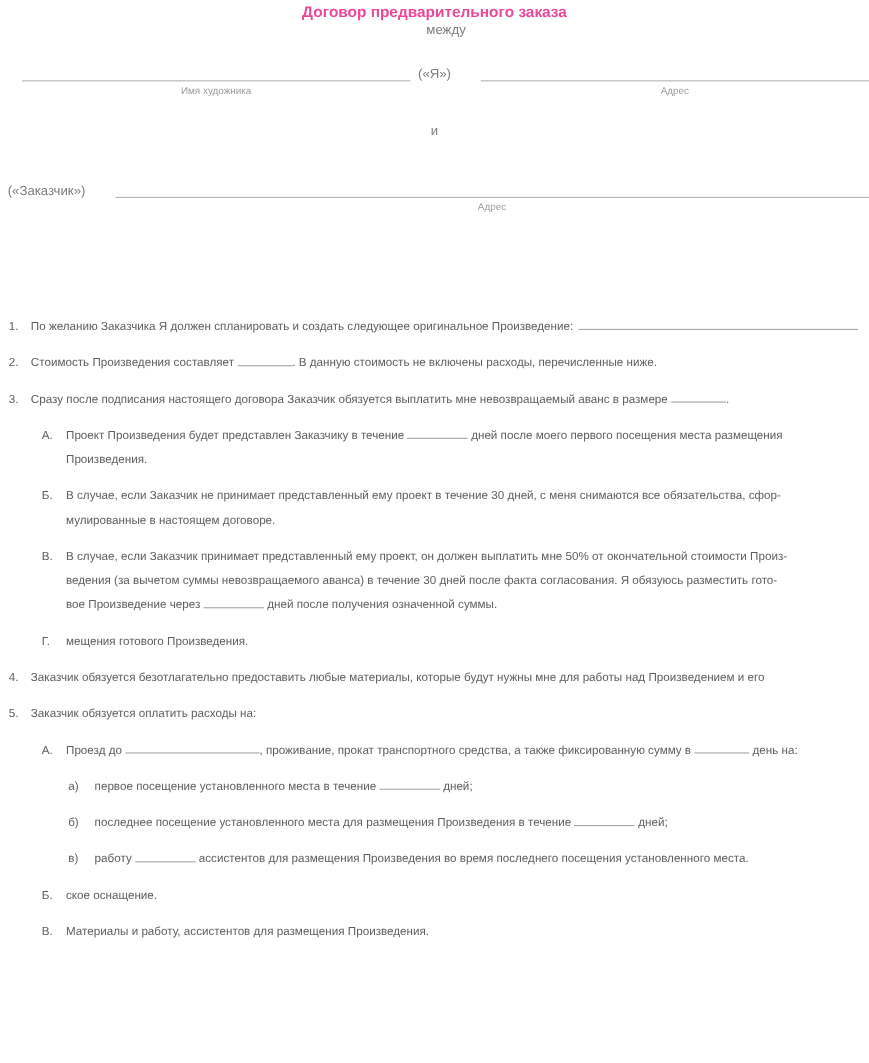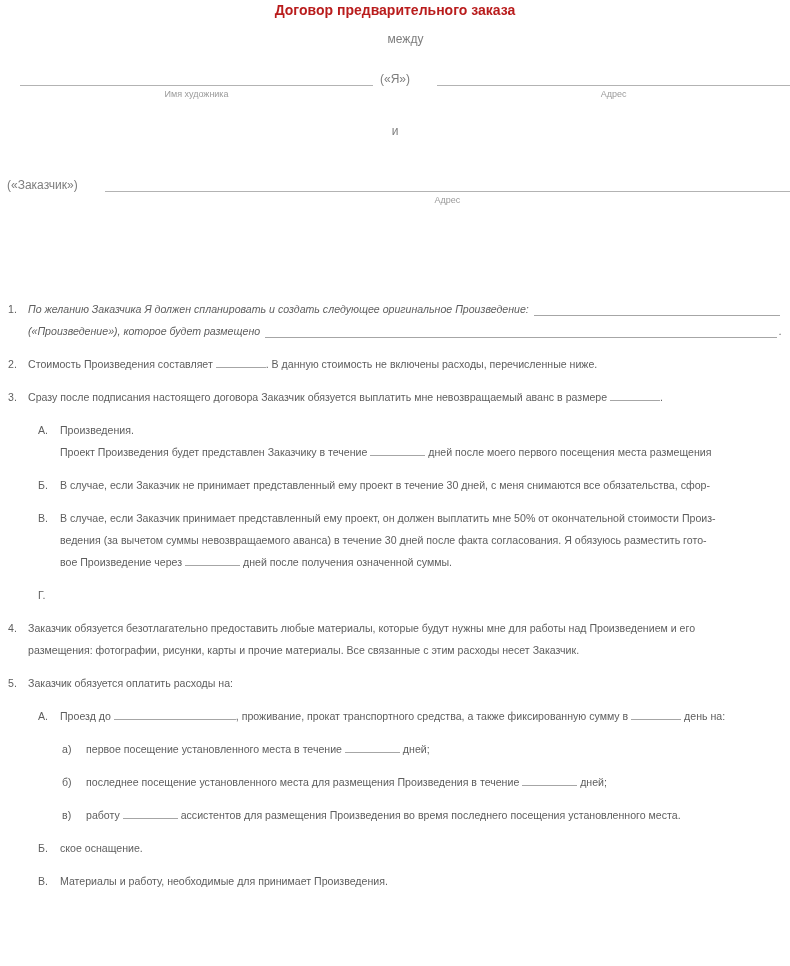--- a/index.html
+++ b/index.html
@@ -13,29 +13,29 @@
     box-sizing: border-box;
   }
   
   .title {
     margin: 0;
     padding-top: 2px;
     text-align: center;
     font-size: 14px;
     line-height: 16px;
     font-weight: bold;
-    color: #b91c1c;
+    color: #ec4899;
   }
   .center-word {
     text-align: center;
     font-size: 12px;
     line-height: 14px;
     color: #7d7d7d;
   }
-  .word-between { margin-top: 14px; padding-left: 21px; }
+  .word-between { margin-top: 2px; padding-left: 21px; }
   .word-and { margin-top: 24px; }
   .sig-row {
     display: flex;
     align-items: flex-end;
   }
   .sig-row-1 { margin-top: 26px; }
   .sig-row-2 { margin-top: 40px; }
   .sig-col { flex: 1; min-width: 0; margin-left: 20px; }
   .sig-line {
     height: 0;
@@ -65,21 +65,21 @@
   }
   .lvl1 { margin-left: 8px;  margin-right: 8px; }
   .lvl2 { margin-left: 38px; margin-right: 8px; }
   .lvl3 { margin-left: 62px; margin-right: 8px; }
   .lvl1 > .marker { width: 20px; flex: none; }
   .lvl2 > .marker { width: 22px; flex: none; }
   .lvl3 > .marker { width: 24px; flex: none; }
   .marker { line-height: 22px; }
   .content { flex: 1; min-width: 0; }
   .line { line-height: 22px; }
-  .fill-row { display: flex; align-items: center; font-style: italic; }
+  .fill-row { display: flex; align-items: flex-start; }
   .fill-row .t { white-space: pre; }
   .blank {
     display: inline-block;
     height: 13px;
     border-bottom: 1px solid #a6a6a6;
     vertical-align: baseline;
   }
   .grow { flex: 1; margin: 0 2px; }
   .b50  { width: 50px; }
   .b55  { width: 55px; }
@@ -117,77 +117,73 @@
 
   <div class="clauses">
 
     <div class="clause lvl1">
       <div class="marker">1.</div>
       <div class="content">
         <div class="line fill-row">
           <span class="t">По желанию Заказчика Я должен спланировать и создать следующее оригинальное Произведение: </span>
           <span class="blank grow"></span>
         </div>
-        <div class="line fill-row">
-          <span class="t">(«Произведение»), которое будет размещено </span>
-          <span class="blank grow"></span>
-          <span class="t">.</span>
-        </div>
       </div>
     </div>
 
     <div class="clause lvl1">
       <div class="marker">2.</div>
       <div class="content">
         <div class="line"><span>Стоимость Произведения составляет </span><span class="blank b50"></span><span>. В данную стоимость не включены расходы, перечисленные ниже.</span></div>
       </div>
     </div>
 
     <div class="clause lvl1">
       <div class="marker">3.</div>
       <div class="content">
         <div class="line"><span>Сразу после подписания настоящего договора Заказчик обязуется выплатить мне невозвращаемый аванс в размере </span><span class="blank b50"></span><span>.</span></div>
       </div>
     </div>
 
     <div class="clause lvl2">
       <div class="marker">А.</div>
       <div class="content">
+        <div class="line"><span>Проект Произведения будет представлен Заказчику в течение </span><span class="blank b55"></span><span> дней после моего первого посещения места размещения</span></div>
         <div class="line"><span>Произведения.</span></div>
-        <div class="line"><span>Проект Произведения будет представлен Заказчику в течение </span><span class="blank b55"></span><span> дней после моего первого посещения места размещения</span></div>
       </div>
     </div>
 
     <div class="clause lvl2">
       <div class="marker">Б.</div>
       <div class="content">
         <div class="line"><span>В случае, если Заказчик не принимает представленный ему проект в течение 30 дней, с меня снимаются все обязательства, сфор-</span></div>
+        <div class="line"><span>мулированные в настоящем договоре.</span></div>
       </div>
     </div>
 
     <div class="clause lvl2">
       <div class="marker">В.</div>
       <div class="content">
         <div class="line"><span>В случае, если Заказчик принимает представленный ему проект, он должен выплатить мне 50% от окончательной стоимости Произ-</span></div>
         <div class="line"><span>ведения (за вычетом суммы невозвращаемого аванса) в течение 30 дней после факта согласования. Я обязуюсь разместить гото-</span></div>
         <div class="line"><span>вое Произведение через </span><span class="blank b55"></span><span> дней после получения означенной суммы.</span></div>
       </div>
     </div>
 
     <div class="clause lvl2">
       <div class="marker">Г.</div>
       <div class="content">
+        <div class="line"><span>мещения готового Произведения.</span></div>
       </div>
     </div>
 
     <div class="clause lvl1">
       <div class="marker">4.</div>
       <div class="content">
         <div class="line"><span>Заказчик обязуется безотлагательно предоставить любые материалы, которые будут нужны мне для работы над Произведением и его</span></div>
-        <div class="line"><span>размещения: фотографии, рисунки, карты и прочие материалы. Все связанные с этим расходы несет Заказчик.</span></div>
       </div>
     </div>
 
     <div class="clause lvl1">
       <div class="marker">5.</div>
       <div class="content">
         <div class="line"><span>Заказчик обязуется оплатить расходы на:</span></div>
       </div>
     </div>
 
@@ -222,18 +218,18 @@
     <div class="clause lvl2">
       <div class="marker">Б.</div>
       <div class="content">
         <div class="line"><span>ское оснащение.</span></div>
       </div>
     </div>
 
     <div class="clause lvl2">
       <div class="marker">В.</div>
       <div class="content">
-        <div class="line"><span>Материалы и работу, необходимые для принимает Произведения.</span></div>
+        <div class="line"><span>Материалы и работу, ассистентов для размещения Произведения.</span></div>
       </div>
     </div>
 
   </div>
 </div>
 
 </body></html>

